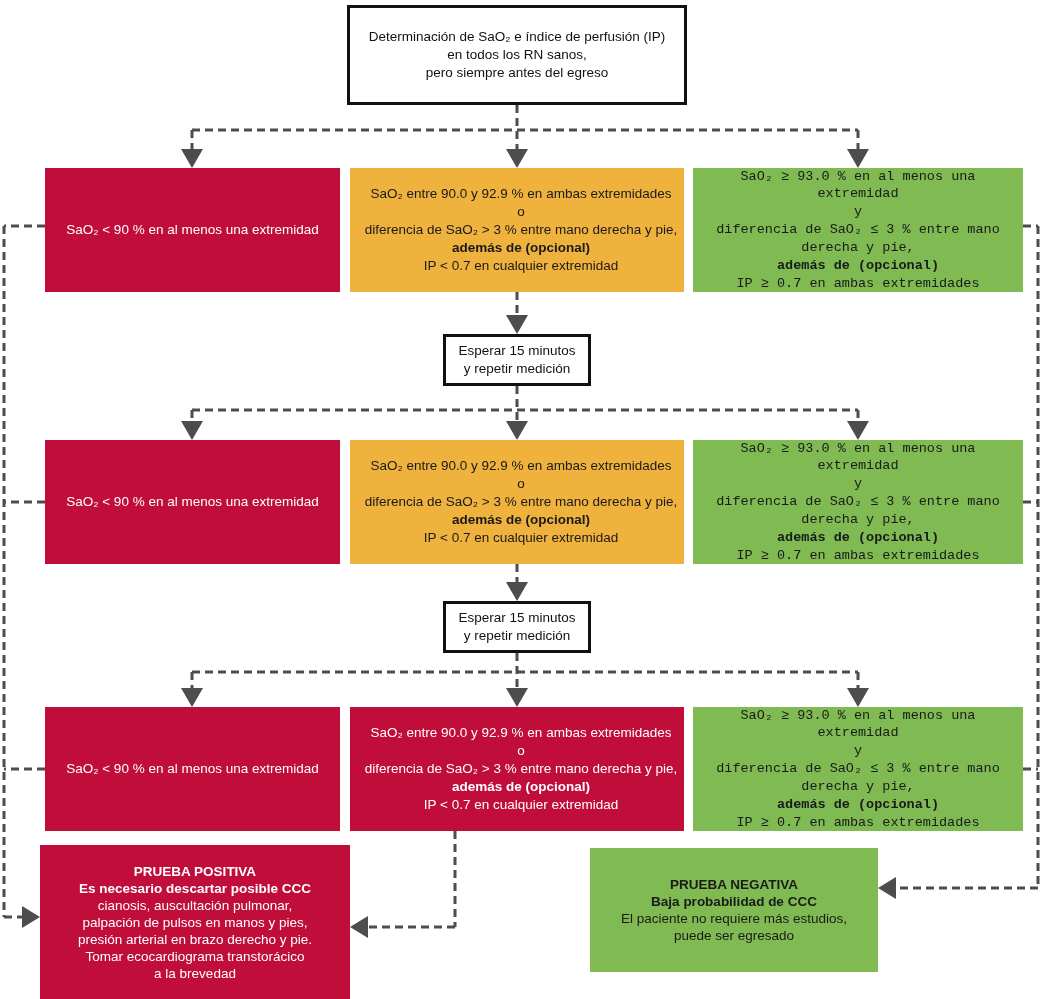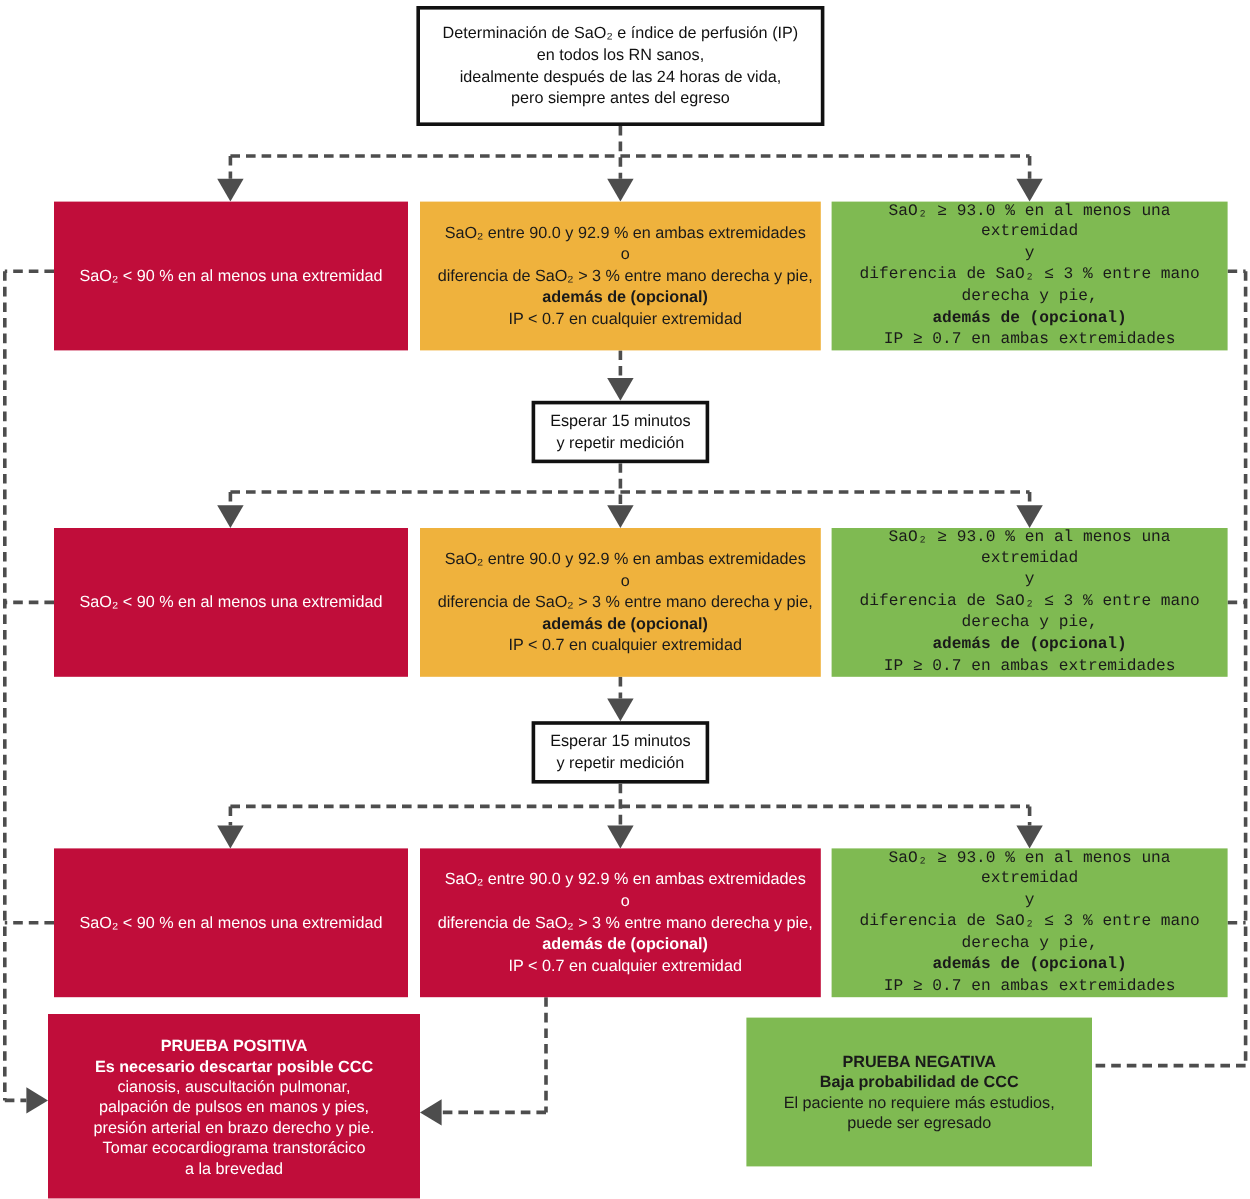--- a/index.html
+++ b/index.html
@@ -66,21 +66,20 @@
       <polygon points="847,688 869,688 858,707"></polygon>
       <polygon points="22,906 22,928 40,917"></polygon>
       <polygon points="368,916 368,938 350,927"></polygon>
       <polygon points="896,877 896,899 878,888"></polygon>
     </g>
   </svg>
 
   <div class="box bordered start">
       <div>Determinación de SaO₂ e índice de perfusión (IP)</div>
       <div>en todos los RN sanos,</div>
-      <div>idealmente después de las 24 horas de vida,</div>
       <div>pero siempre antes del egreso</div>
     </div>
 
   <div class="box col-left row1" style="background-color: rgb(192, 13, 58); color: rgb(255, 255, 255);">
       <div>SaO₂ &lt; 90 % en al menos una extremidad</div>
     </div>
   <div class="box col-mid row1" style="background-color: rgb(239, 178, 61); color: rgb(26, 26, 26);">
       <div>SaO₂ entre 90.0 y 92.9 % en ambas extremidades</div>
       <div>o</div>
       <div>diferencia de SaO₂ &gt; 3 % entre mano derecha y pie,</div>
@@ -143,20 +142,20 @@
 
   <div class="box res res-pos" style="background-color: rgb(192, 13, 58); color: rgb(255, 255, 255);">
       <div style="font-weight: bold;">PRUEBA POSITIVA</div>
       <div style="font-weight: bold;">Es necesario descartar posible CCC</div>
       <div>cianosis, auscultación pulmonar,</div>
       <div>palpación de pulsos en manos y pies,</div>
       <div>presión arterial en brazo derecho y pie.</div>
       <div>Tomar ecocardiograma transtorácico</div>
       <div>a la brevedad</div>
     </div>
-  <div class="box res res-neg" style="background-color: rgb(127, 186, 82); color: rgb(26, 26, 26); margin-left: 32px;">
+  <div class="box res res-neg" style="background-color: rgb(127, 186, 82); color: rgb(26, 26, 26);">
       <div style="font-weight: bold;">PRUEBA NEGATIVA</div>
       <div style="font-weight: bold;">Baja probabilidad de CCC</div>
       <div>El paciente no requiere más estudios,</div>
       <div>puede ser egresado</div>
     </div>
 
 </div>
 
 </body></html>

